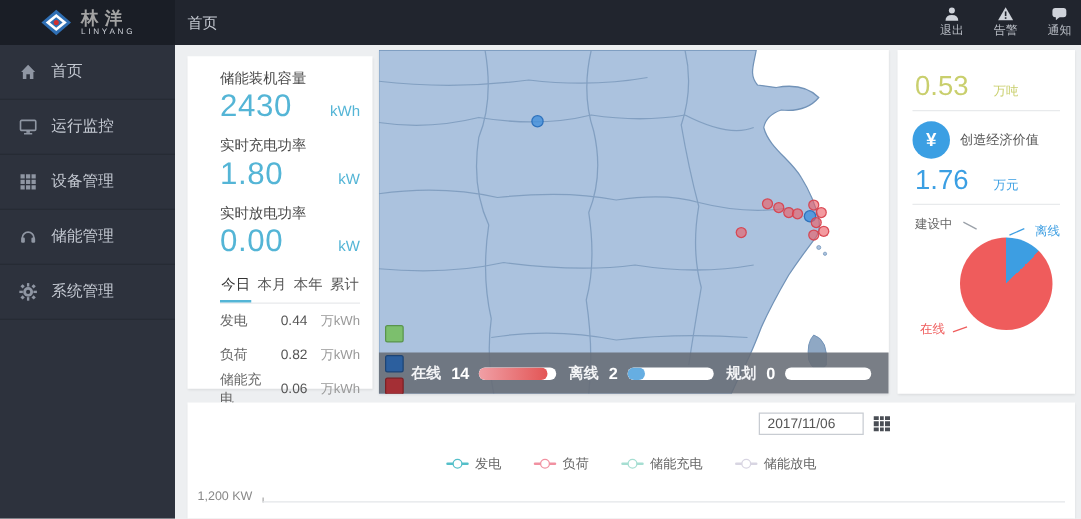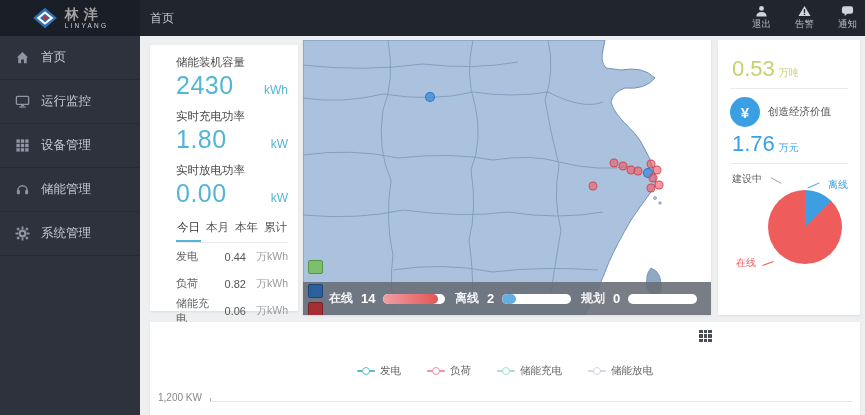--- a/index.html
+++ b/index.html
@@ -67,21 +67,21 @@
   .legend-sq.blue  { top:244px; background:#2c5f9e; border:1px solid #1d4475; }
   .legend-sq.red   { top:262px; background:#a42f35; border:1px solid #7c2025; }
 
   
   .kpi-card { left:718px; top:40px; width:142px; height:275px; padding:12px 12px 0 12px; }
   .kpi-head { display:flex; align-items:center; gap:8px; }
   .kpi-icon { width:30px; height:30px; border-radius:50%; flex:0 0 30px; display:flex; align-items:center; justify-content:center; }
   .kpi-icon.co2 { background:#58c08c; }
   .kpi-icon.yuan { background:#3b9fe3; color:#fff; font-size:15px; font-weight:bold; }
   .kpi-label { font-size:10.5px; color:#555; }
-  .kpi-value-row { margin:4px 0 6px 2px; display:flex; align-items:baseline; gap:4px; }
+  .kpi-value-row { margin:4px 0 6px 2px; display:flex; align-items:baseline; gap:20px; }
   .kpi-value { font-size:22px; }
   .kpi-unit { font-size:10px; }
   .kpi-value.co2, .kpi-unit.co2 { color:#c9cf6d; }
   .kpi-value.yuan, .kpi-unit.yuan { color:#3b9fe3; }
   .kpi-divider { border-top:1px solid #e8eaec; margin:4px 0 8px 0; }
   .pie-wrap { position:relative; height:100px; }
   .pie { position:absolute; left:38px; top:18px; width:74px; height:74px; border-radius:50%; }
   .pie-label { position:absolute; font-size:10px; white-space:nowrap; }
   .pie-label.building { left:2px; top:0; color:#666; }
   .pie-label.offline { right:0px; top:6px; color:#3d9ee2; }
@@ -353,20 +353,21 @@
       <span class="pie-label online">在线</span>
       <div class="leader l1"></div>
       <div class="leader l2"></div>
       <div class="leader l3"></div>
       <div class="pie" style="background: conic-gradient(rgb(154, 160, 168) 0deg, rgb(154, 160, 168) 0deg, rgb(61, 158, 226) 0deg, rgb(61, 158, 226) 45deg, rgb(239, 92, 92) 45deg, rgb(239, 92, 92) 360deg);"></div>
     </div>
   </div>
 
   <div class="card bottom-card">
     <div class="date-wrap">
+      <input class="date-input" type="text" value="2017/11/06" style="">
       <div class="grid-icon">
         <span></span>
           <span></span>
           <span></span>
           <span></span>
           <span></span>
           <span></span>
           <span></span>
           <span></span>
           <span></span>

